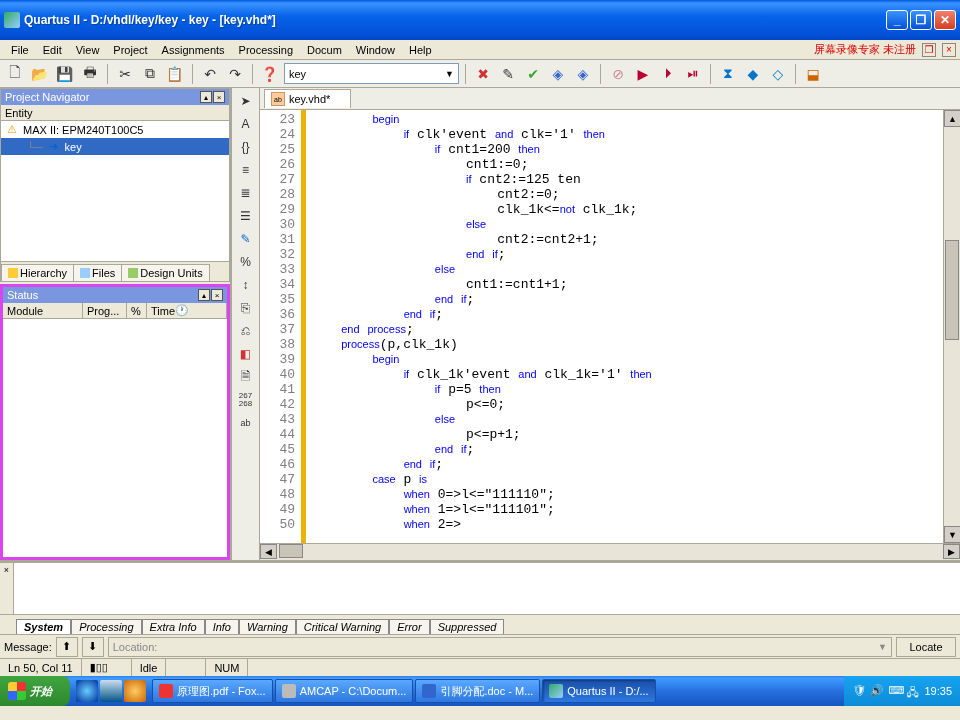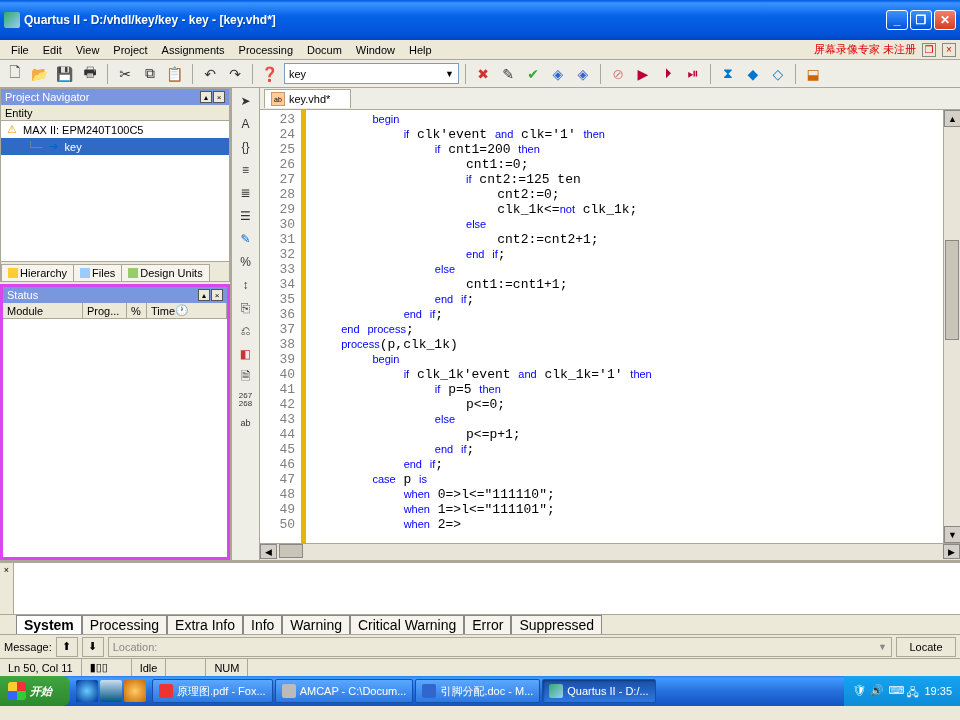--- a/index.html
+++ b/index.html
@@ -63,21 +63,21 @@
 .scrollh { height: 17px; background: #e8e5d8; border-top: 1px solid #aca899; display: flex; }
 .scrollh .arrow { width:17px; height:15px; background:#d4d0c8; border:1px solid #888; display:flex;align-items:center;justify-content:center; font-size:9px;}
 .scrollh .track { flex:1; position:relative; }
 .scrollh .thumb { position:absolute; left:2px; top:0; width:24px; height:14px; background:#c8c4b8; border:1px solid #888;}
 
 
 .msgpane { height: 98px; border-top: 3px solid #aca899; display: flex; flex-direction: column; background:#fff;}
 .msgclose { width: 14px; background: #ece9d8; border-right: 1px solid #aca899; display: flex; align-items: flex-start; justify-content: center; padding-top: 2px; font-size:9px;}
 .msgbody { flex: 1; display: flex; }
 .msgtabs { height: 20px; background: #ece9d8; display: flex; align-items: flex-end; padding-left: 16px; border-top:1px solid #aca899;}
-.msgtab { padding: 1px 7px; border: 1px solid #888; background: #f6f4ec; font-size: 14px; border-bottom:none;}
+.msgtab { padding: 1px 7px; border: 1px solid #888; background: #f6f4ec; font-size: 11px; border-bottom:none;font-style:italic;}
 .msgtab.active { background: #fff; font-weight: bold; }
 .msgfooter { height: 24px; background: #ece9d8; border-top:1px solid #aca899; display: flex; align-items: center; gap: 4px; padding: 0 4px; }
 .msgfooter .lbl { font-size:11px;}
 .msgfooter .navbtn { width:22px; height:20px; border:1px solid #aca899; background:#ece9d8; display:flex;align-items:center;justify-content:center;}
 .msgfooter .locfield { flex: 1; height: 20px; border: 1px solid #aca899; background: #ece9d8; padding: 0 4px; color: #888; display:flex; align-items:center;}
 .msgfooter .locbtn { width: 60px; height: 20px; border: 1px solid #aca899; background: #ece9d8; display:flex;align-items:center;justify-content:center;}
 
 
 .statusbar { height: 18px; background: #ece9d8; border-top: 1px solid #aca899; display: flex; align-items: center; font-size: 11px; }
 .statusbar .cell { padding: 0 8px; border-right: 1px solid #aca899; height: 100%; display:flex;align-items:center;}

